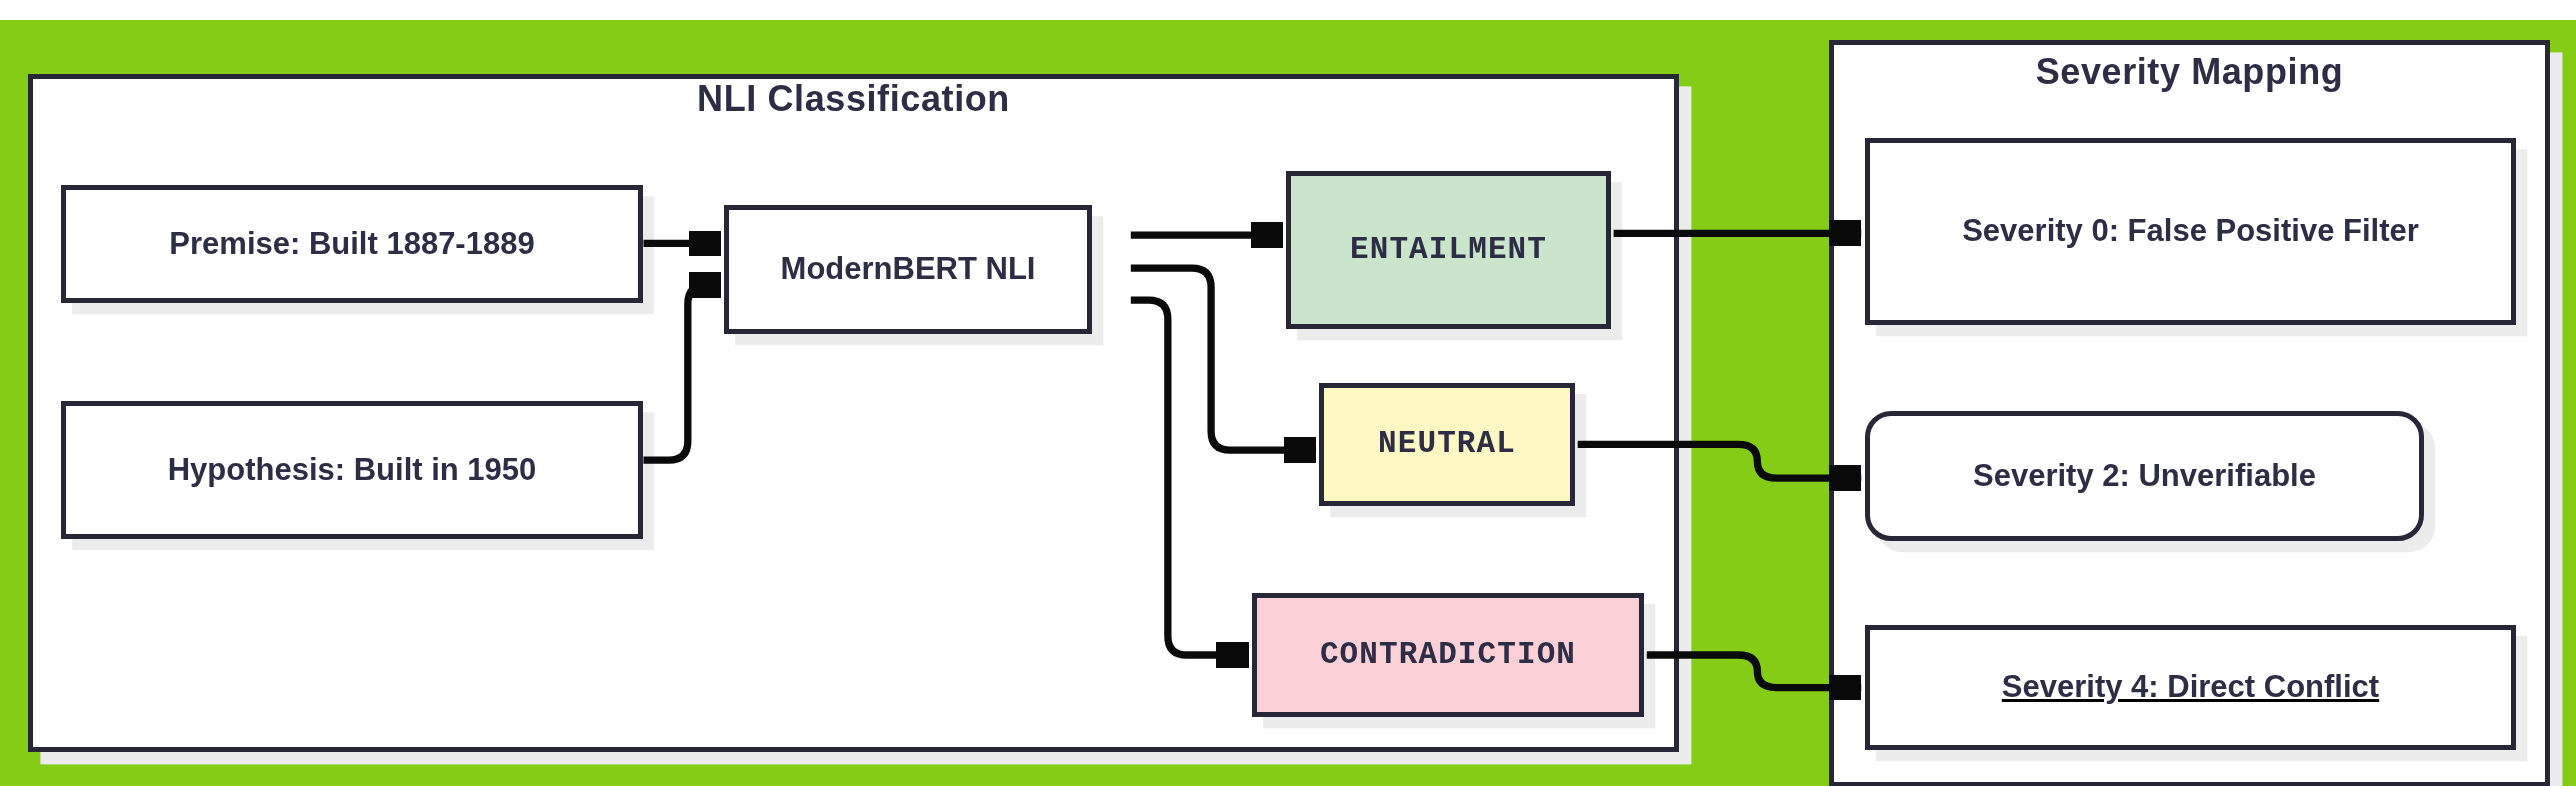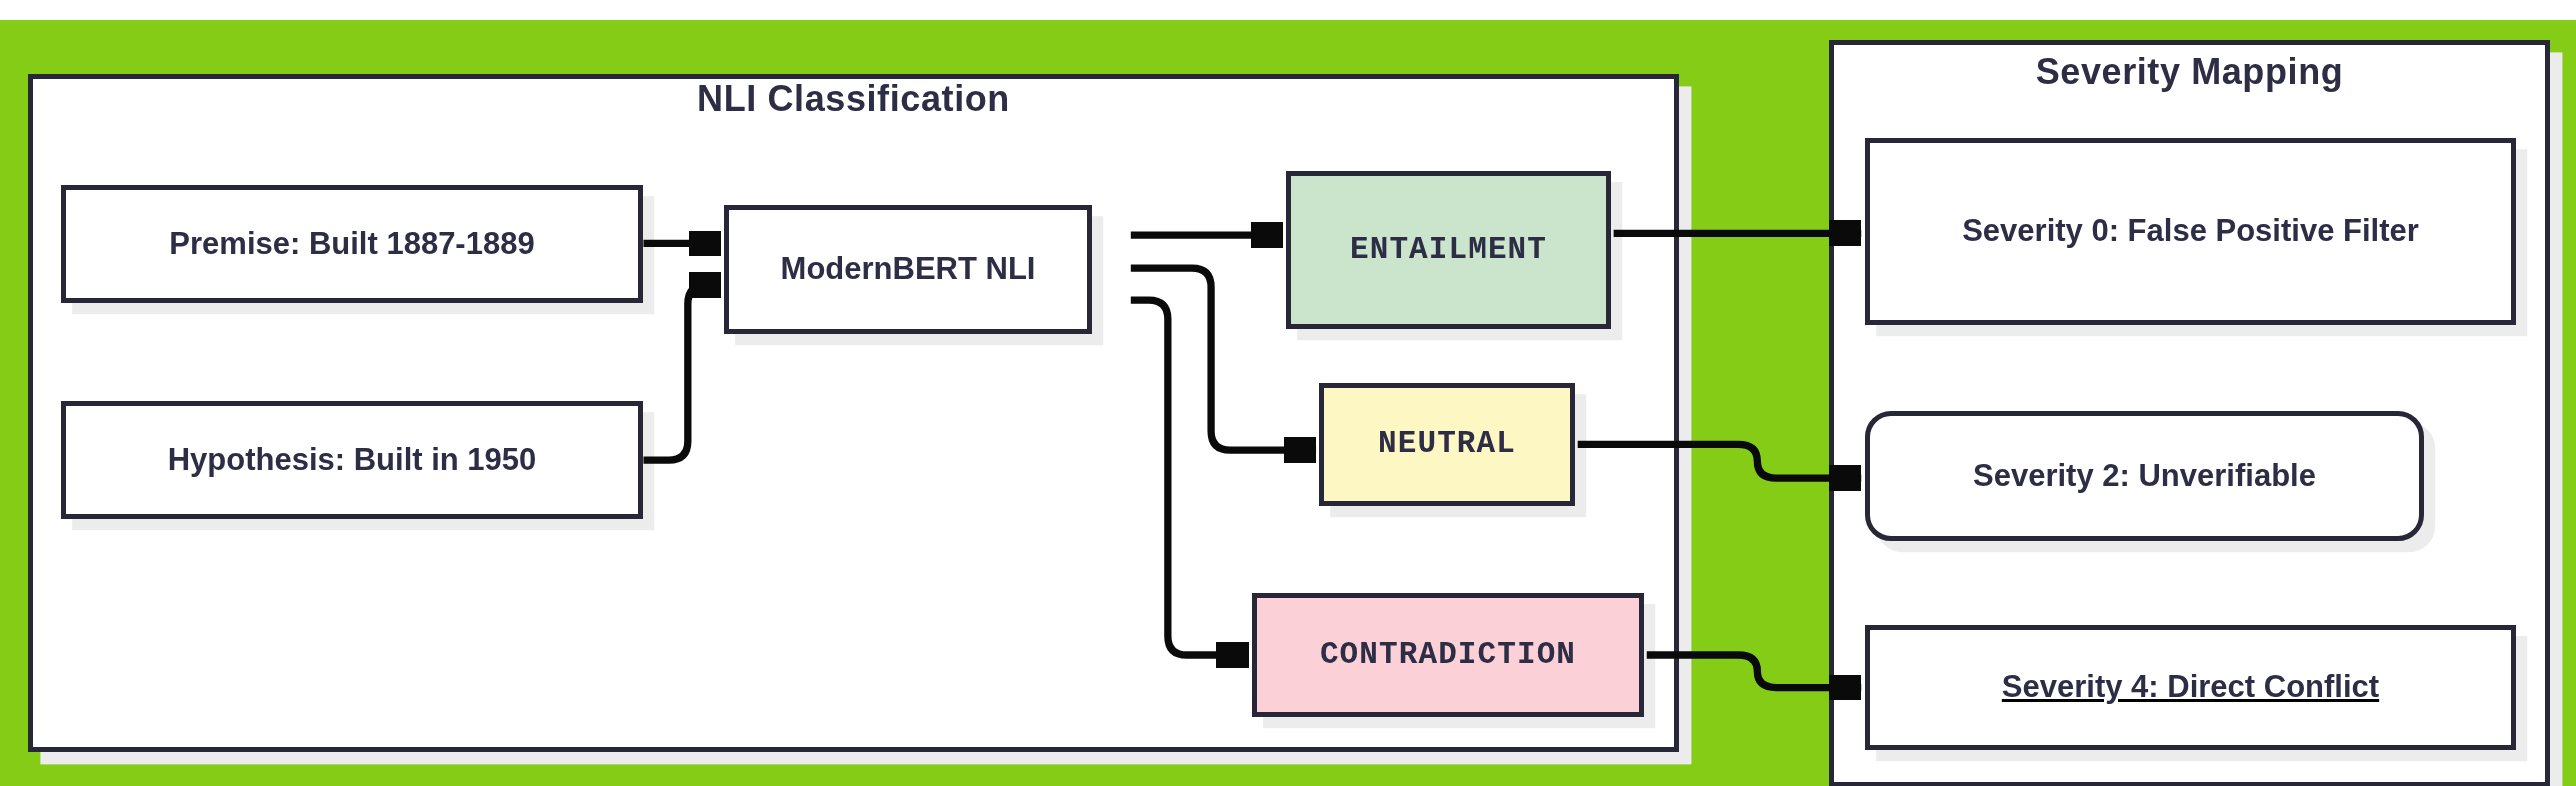--- a/index.html
+++ b/index.html
@@ -69,21 +69,21 @@
   <div class="frame" style="left:28px; top:54px; width:1651px; height:678px;"></div>
   <div class="frame-title" style="left:28px; width:1651px; top:58px; right:auto;">NLI Classification</div>
 
   <div class="frame" style="left:1829px; top:19.7px; width:721px; height:747px;"></div>
   <div class="frame-title" style="left:1829px; width:721px; top:31px; right:auto;">Severity Mapping</div>
 
   <div class="node" style="left:61px; top:165px; width:582px; height:118px;">
     <span class="node-label">Premise: Built 1887-1889</span>
   </div>
 
-  <div class="node" style="left:61px; top:381px; width:582px; height:118px;">
+  <div class="node" style="left:61px; top:381px; width:582px; height:138px;">
     <span class="node-label">Hypothesis: Built in 1950</span>
   </div>
 
   <div class="node" style="left:724px; top:185px; width:368px; height:129px;">
     <span class="node-label">ModernBERT NLI</span>
   </div>
 
   <div class="node mono" style="left: 1286px; top: 151px; width: 325px; height: 158px; background-color: rgb(203, 229, 204);">
     <span class="node-label">ENTAILMENT</span>
   </div>

